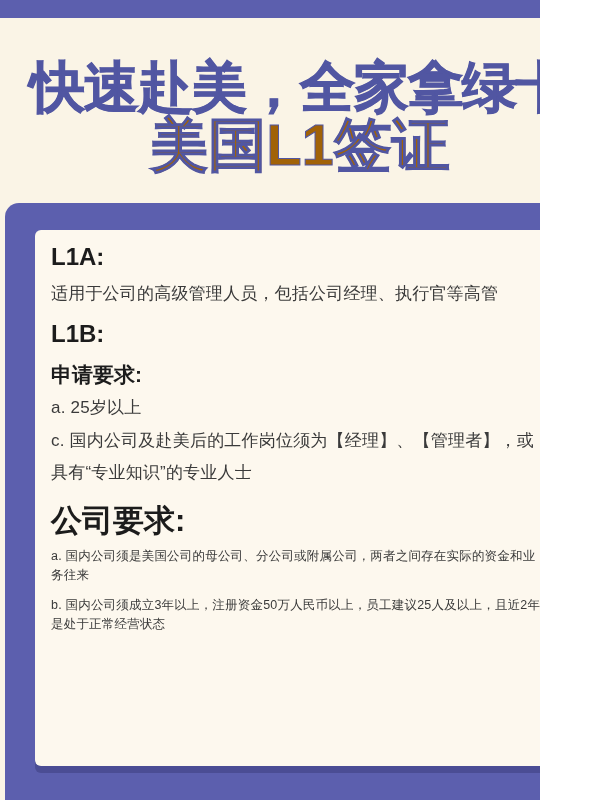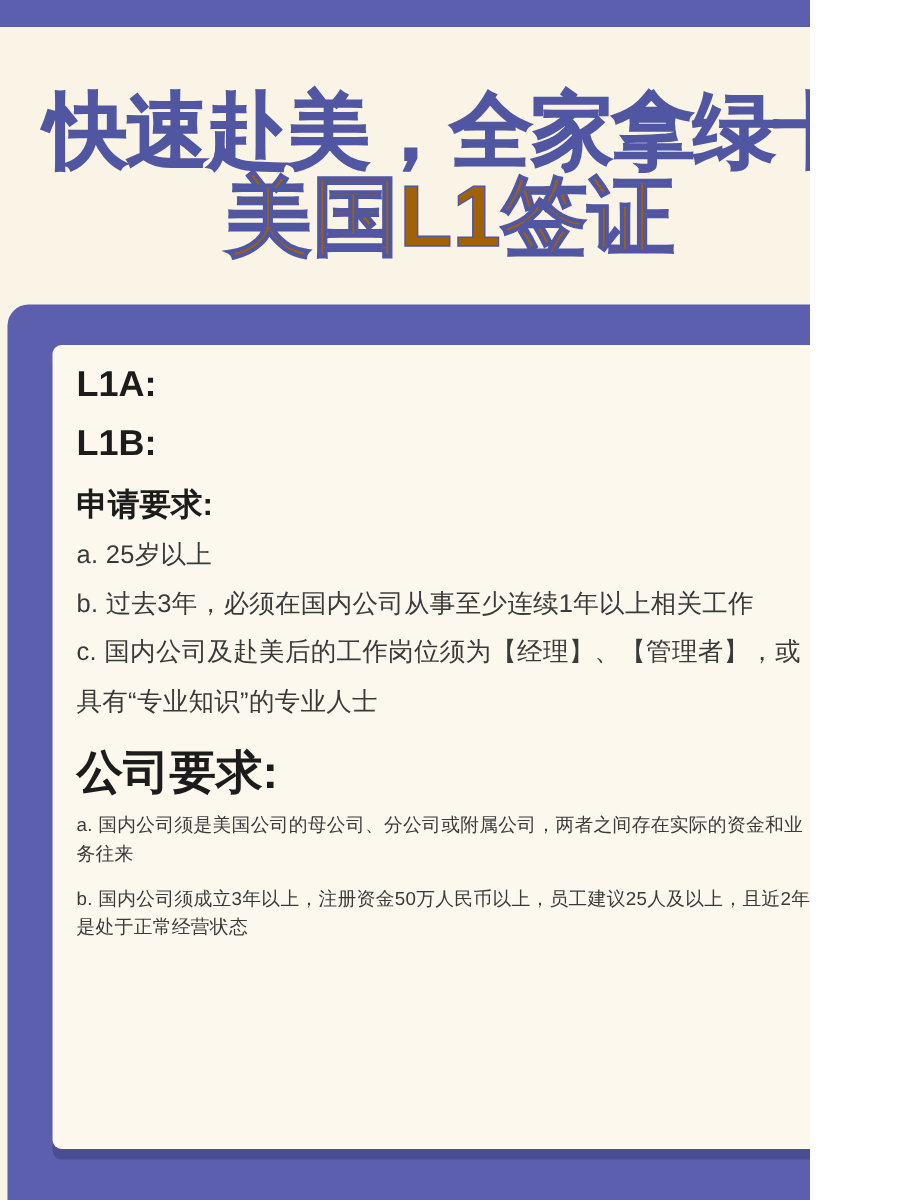--- a/index.html
+++ b/index.html
@@ -90,27 +90,27 @@
 
   <div class="hero">
     <h1 class="hero-title-1">快速赴美，全家拿绿卡</h1>
     <h1 class="hero-title-2">美国L1签证</h1>
   </div>
 
   <div class="panel">
     <div class="card">
 
       <h2 class="h-latin">L1A:</h2>
+      <p class="body-text">适用于公司的高级管理人员，包括公司经理、执行官等高管</p>
 
       <h2 class="h-latin-2">L1B:</h2>
 
       <h2 class="h-apply">申请要求:</h2>
       <div class="req-list">
         <p class="req-item">a. 25岁以上</p>
-        <p class="req-item">b. 过去3年，必须在国内公司从事至少连续1年以上相关工作</p>
         <p class="req-item">c. 国内公司及赴美后的工作岗位须为【经理】、【管理者】，或具有“专业知识”的专业人士</p>
       </div>
 
       <h2 class="h-company">公司要求:</h2>
       <div class="small-list">
         <p class="small-item">a. 国内公司须是美国公司的母公司、分公司或附属公司，两者之间存在实际的资金和业务往来</p>
         <p class="small-item">b. 国内公司须成立3年以上，注册资金50万人民币以上，员工建议25人及以上，且近2年是处于正常经营状态</p>
       </div>
 
     </div>

